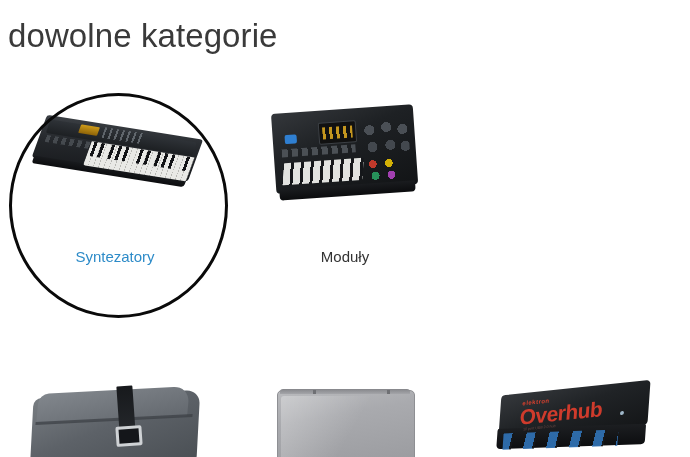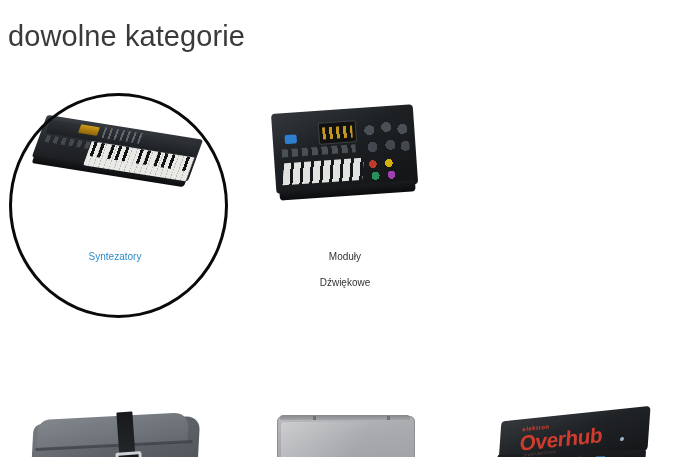--- a/index.html
+++ b/index.html
@@ -14,21 +14,21 @@
     overflow: hidden;
     font-family: "Liberation Sans", "DejaVu Sans", sans-serif;
     color: #333333;
   }
 
   
   .page-title {
     position: absolute;
     left: 8px;
     top: 16px;
-    font-size: 29px;
+    font-size: 33px;
     font-weight: 300;
     letter-spacing: 0.1px;
     color: #3a3a3a;
     line-height: 40px;
     white-space: nowrap;
   }
 
   
   .grid {
     position: absolute;
@@ -49,21 +49,21 @@
   }
   .thumb {
     width: 190px;
     height: 130px;
     display: flex;
     align-items: center;
     justify-content: center;
     position: relative;
   }
   .cat-label {
-    font-size: 10px;
+    font-size: 15px;
     line-height: 26px;
     text-align: center;
     color: #333333;
     font-weight: 400;
     margin-top: 24px;
     max-width: 150px;
   }
   .cat-label.link {
     color: #2d8bc8;
   }
@@ -523,21 +523,20 @@
           <div class="module-screen"></div>
           <div class="module-blue"></div>
           <div class="module-knobs"></div>
           <div class="module-padrow"></div>
           <div class="module-keys"></div>
           <div class="module-rgb"></div>
         </div>
       </div>
       <div class="cat-label">
         <span>Moduły</span><br>
-        <span>Dźwiękowe</span>
       </div>
     </div>
 
   </div>
 
   <div class="grid-row" style="margin-top:90px;">
 
     <div class="grid-cell">
       <div class="thumb">
         <div class="bag">

